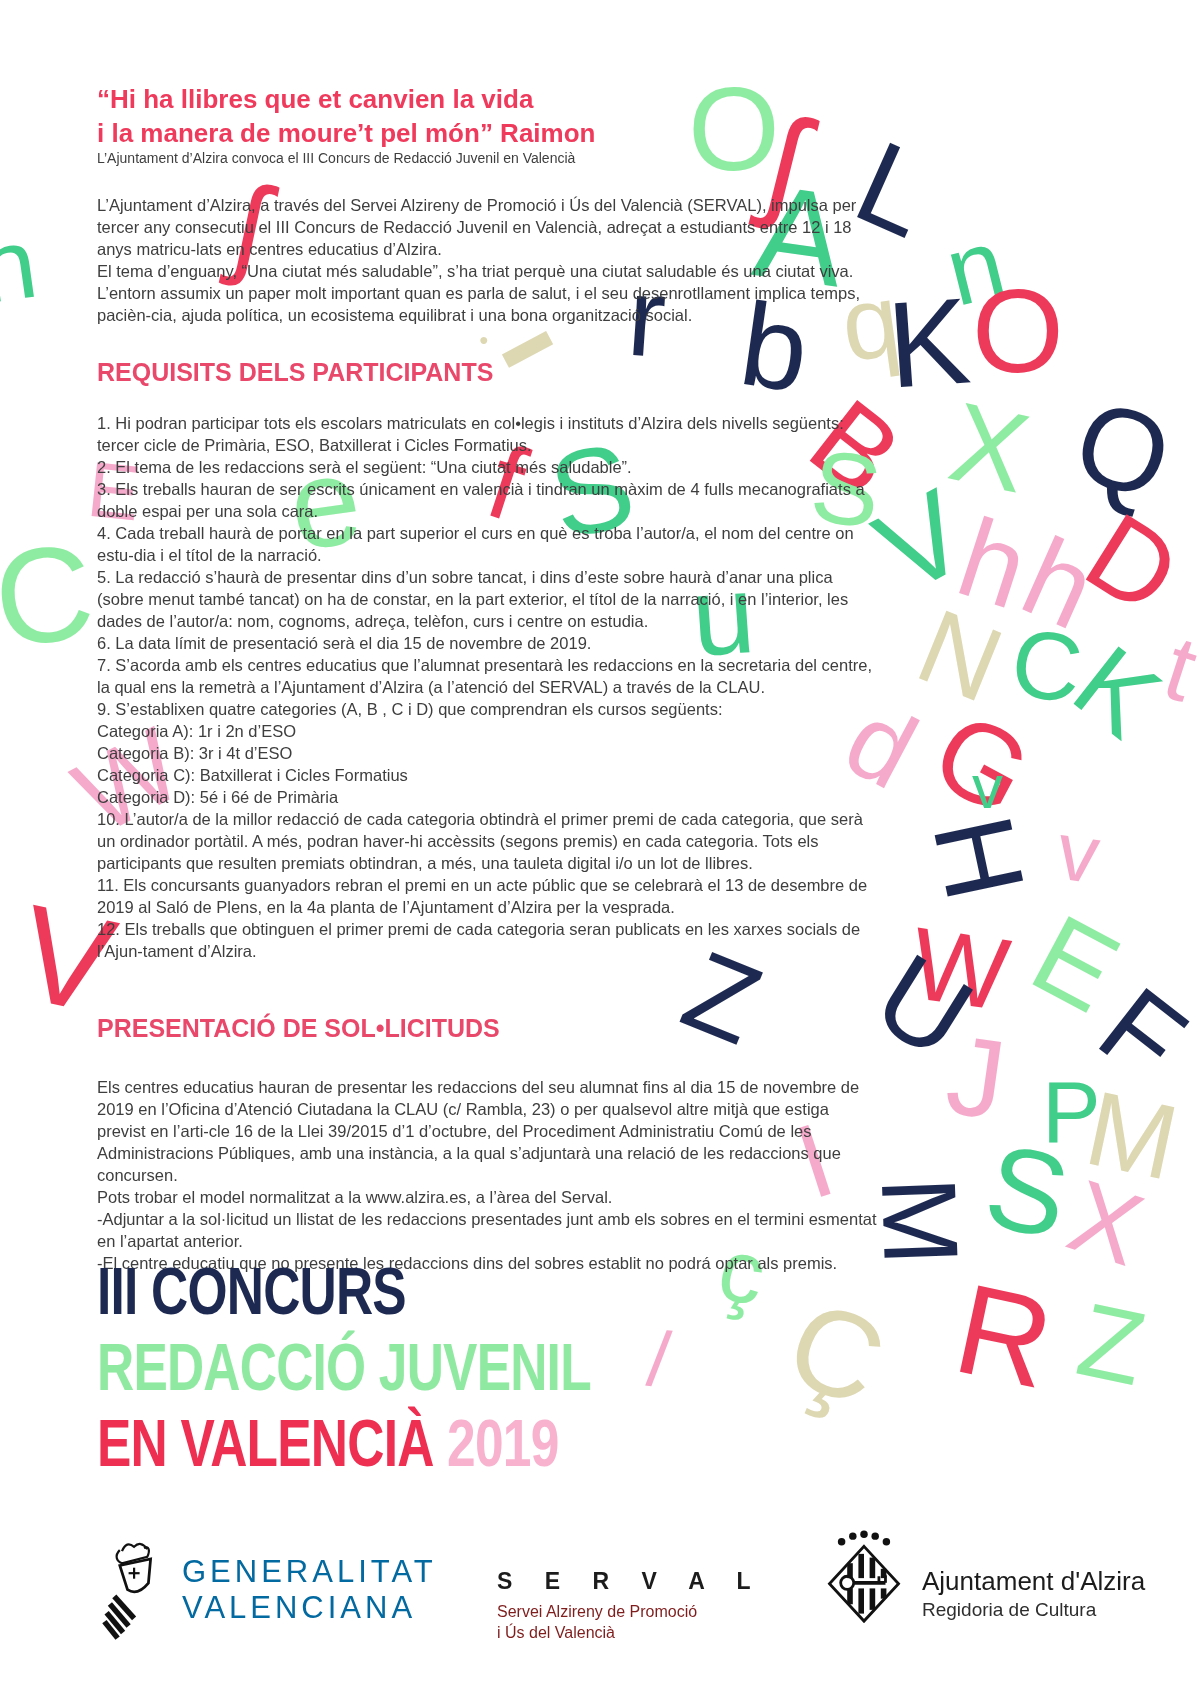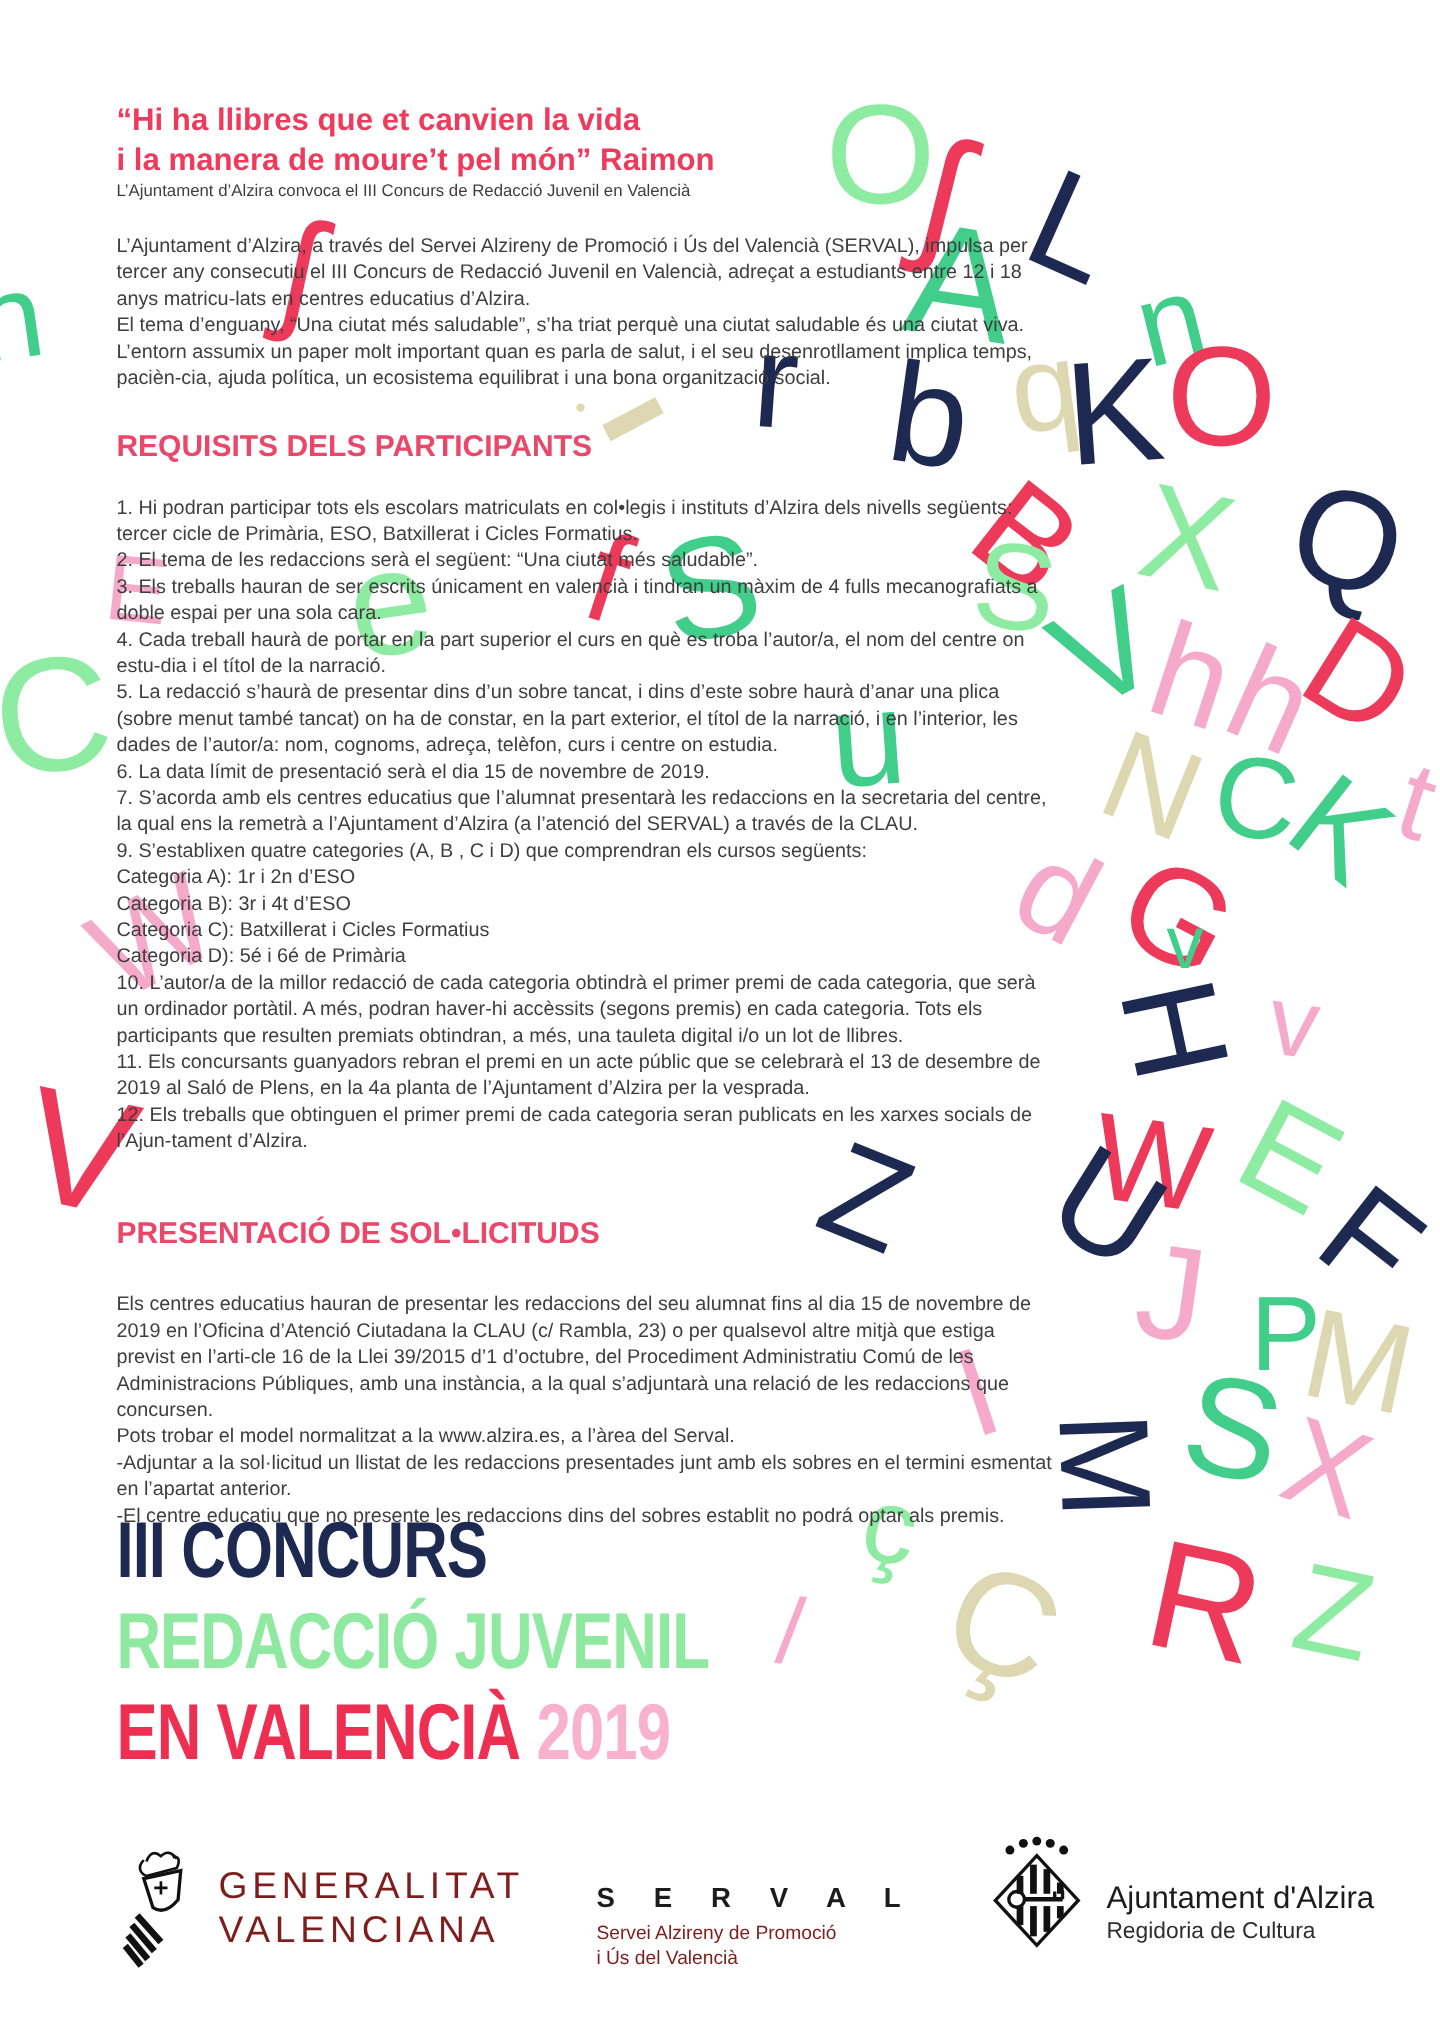--- a/index.html
+++ b/index.html
@@ -22,21 +22,21 @@
   .body-line{margin:0;}
   .big-title{position:absolute;left:97px;font-weight:700;line-height:1;
              transform:scaleX(0.78);transform-origin:left top;white-space:nowrap;letter-spacing:-1px;}
   .t1{top:1258px;font-size:66px;color:#1d2950;}
   .t2{top:1334px;font-size:66px;color:#8fe9a0;}
   .t3{top:1410px;font-size:66px;color:#ee2f52;}
   .t3 .year{color:#f8b2ce;}
   
   .footer{position:absolute;left:0;top:1520px;width:1200px;height:176px;}
   .logo-gva{position:absolute;left:100px;top:18px;display:flex;align-items:flex-start;}
-  .gva-text{margin-left:16px;margin-top:16px;font-size:31px;letter-spacing:4px;color:#7f1d1d;line-height:36px;}
+  .gva-text{margin-left:16px;margin-top:16px;font-size:31px;letter-spacing:4px;color:#0369a1;line-height:36px;}
   .logo-serval{position:absolute;left:497px;top:48px;color:#1c1c1c;}
   .serval-name{font-size:23px;font-weight:700;letter-spacing:13px;}
   .serval-sub{font-size:16px;line-height:21px;margin-top:6px;color:#7f1d1d;}
   .logo-alzira{position:absolute;left:822px;top:6px;display:flex;align-items:flex-start;}
   .alzira-text{margin-left:16px;margin-top:40px;color:#1c1c1c;}
   .alzira-line1{font-size:26px;text-align:right;}
   .alzira-line2{font-size:19px;color:#2e2e2e;margin-top:2px;}
   svg .ink{stroke:#111;fill:none;}
 </style>
 </head>

